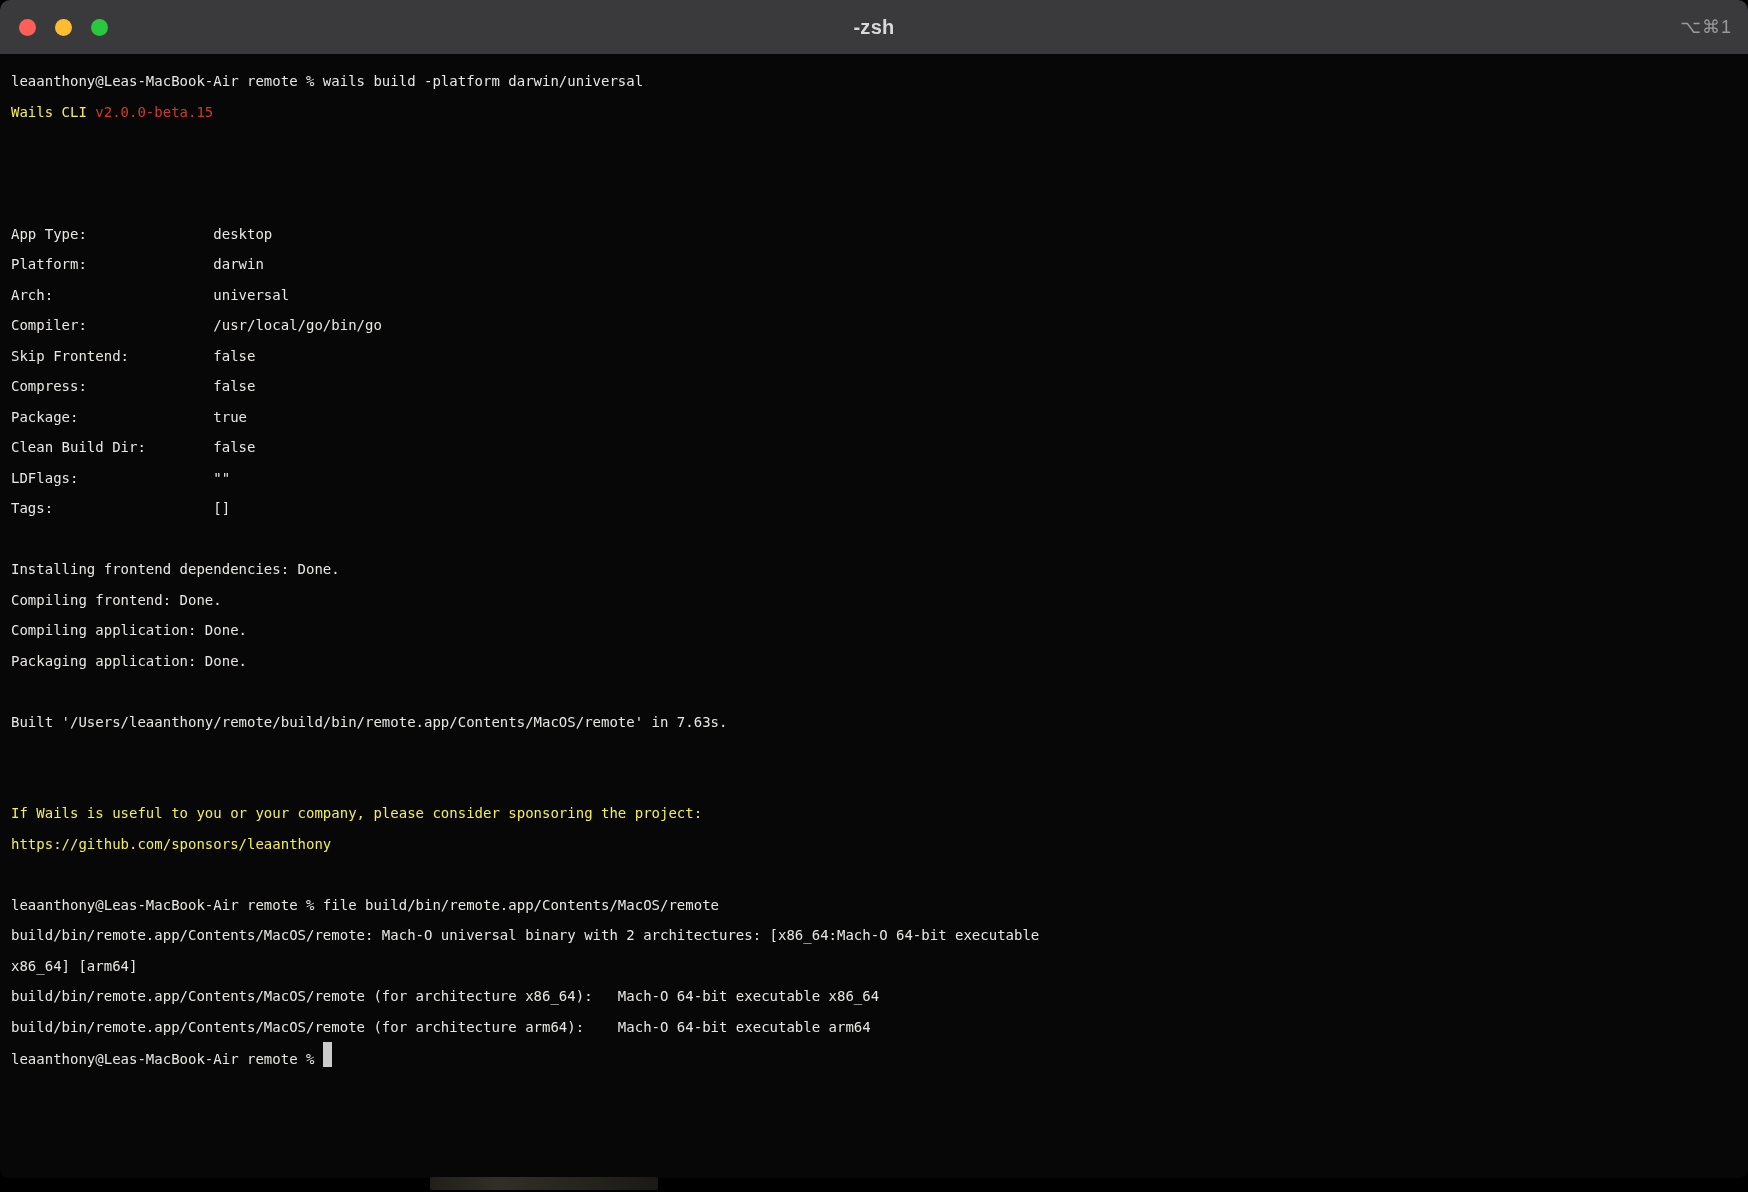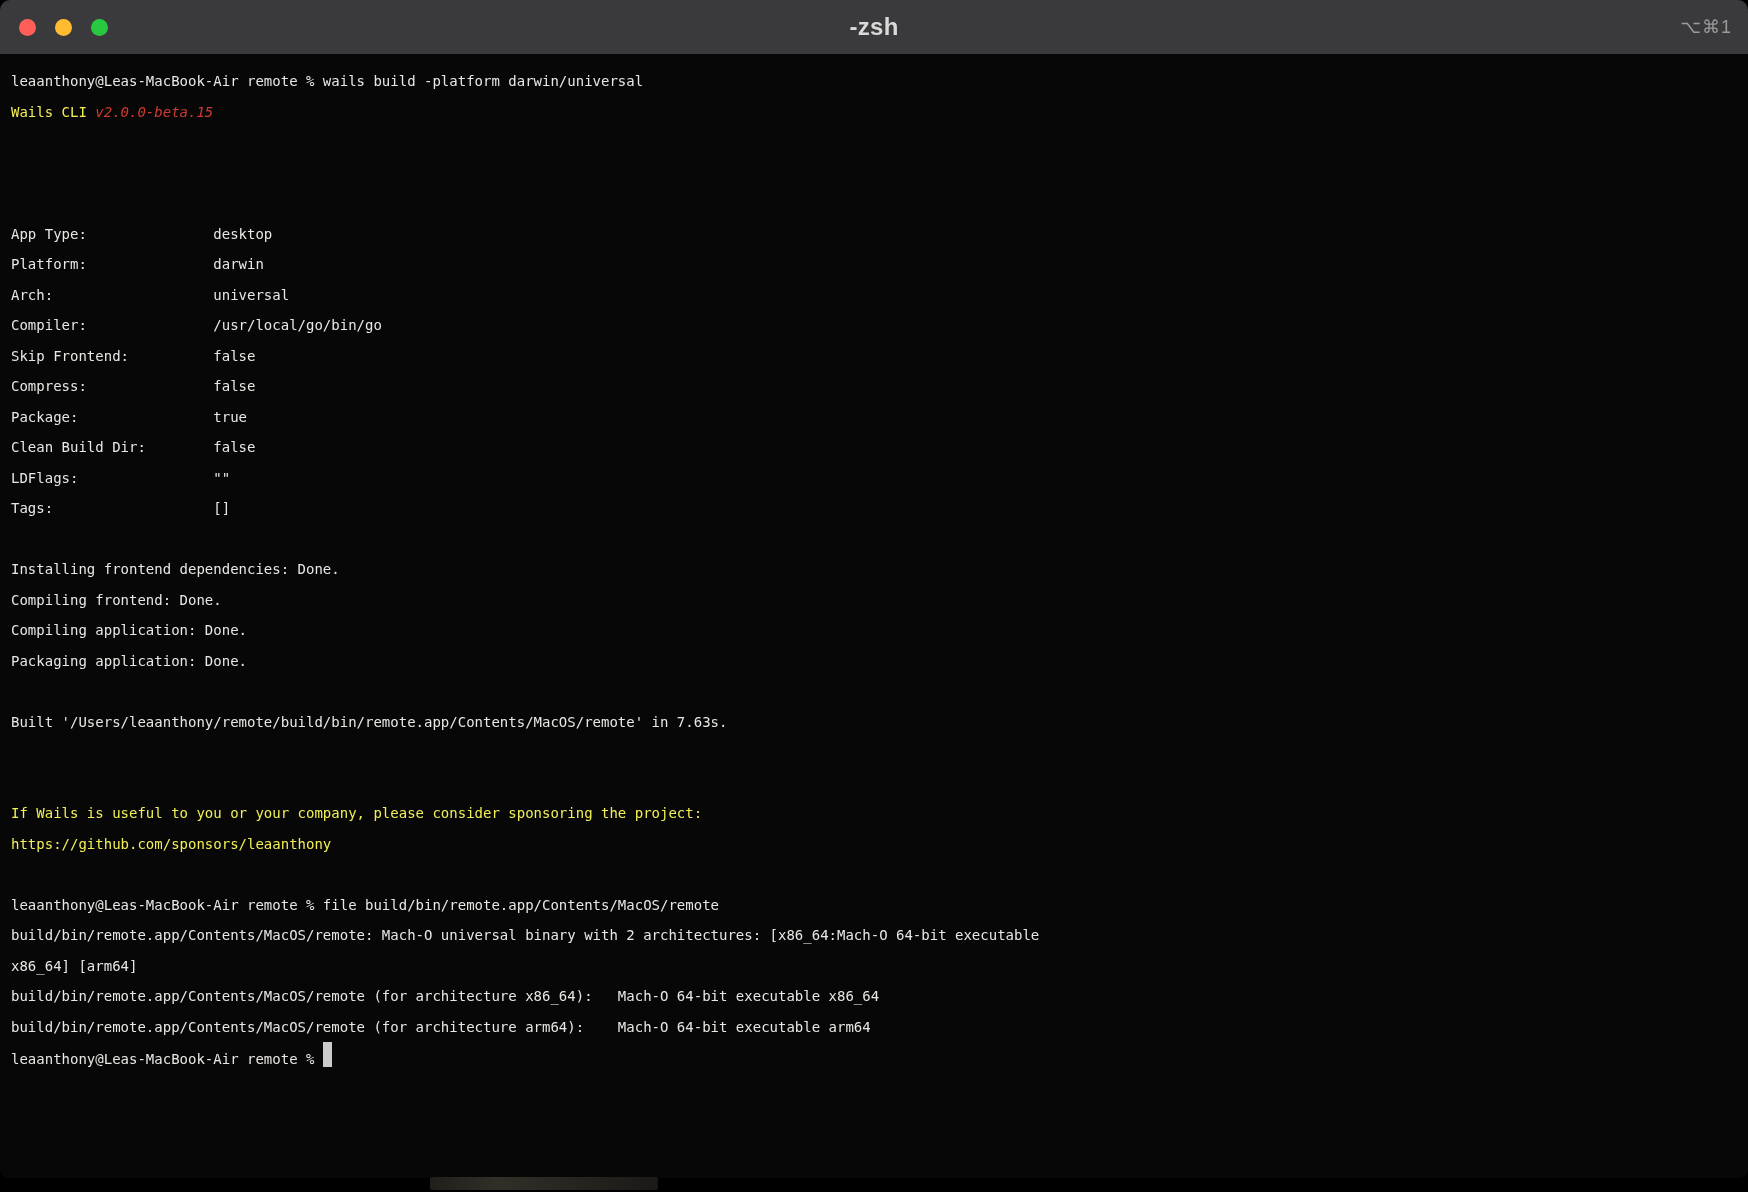--- a/index.html
+++ b/index.html
@@ -53,21 +53,21 @@
     border-radius: 50%;
   }
   .light-close { background: var(--traffic-close, #ff5f57); }
   .light-minimize { background: var(--traffic-minimize, #febc2e); }
   .light-zoom { background: var(--traffic-zoom, #28c840); }
   .titlebar-title {
     position: absolute;
     left: 0;
     right: 0;
     text-align: center;
-    font-size: 24px;
+    font-size: 20px;
     font-weight: bold;
     color: var(--titlebar-text, #dadada);
     letter-spacing: 0.3px;
   }
   .titlebar-shortcut {
     position: absolute;
     right: 16px;
     top: 0;
     height: 54px;
     display: flex;
@@ -80,21 +80,21 @@
     padding: 12px 11px 0 11px;
     font-family: "DejaVu Sans Mono", monospace;
     font-size: 14px;
     line-height: 30.5px;
     color: var(--terminal-text, #e9e7e4);
     white-space: pre;
   }
   .term-line { min-height: 30.5px; }
   .c-default { color: var(--terminal-text, #e9e7e4); }
   .c-yellow { color: var(--yellow, #f2ef5e); }
-  .c-red { color: var(--red, #c73c33); font-style: italic; }
+  .c-red { color: var(--red, #c73c33); }
   .cursor {
     display: inline-block;
     background: var(--cursor, #cbcbcb);
     width: 0.62em;
     height: 25px;
     vertical-align: text-bottom;
   }
 </style>
 </head>
 <body>

